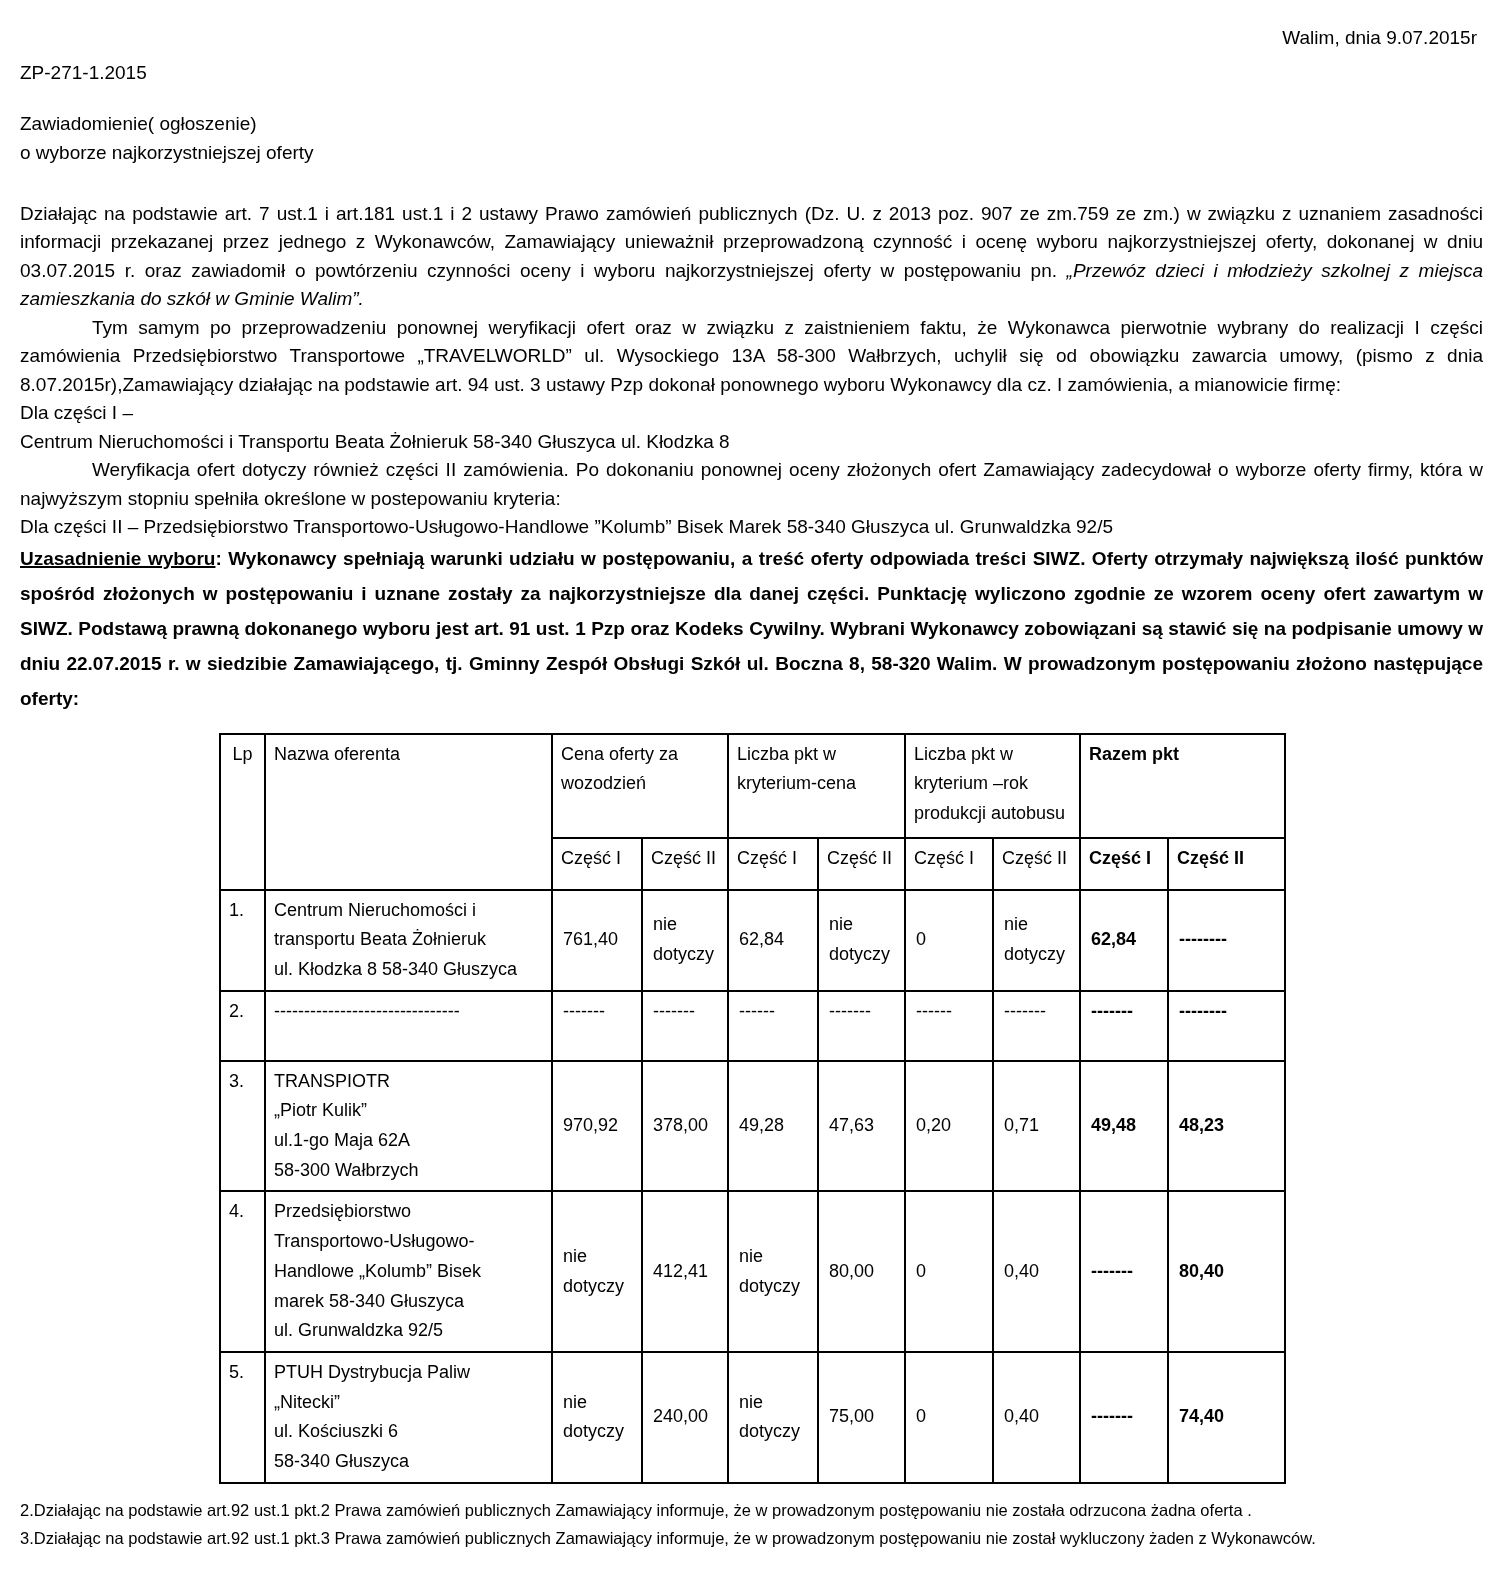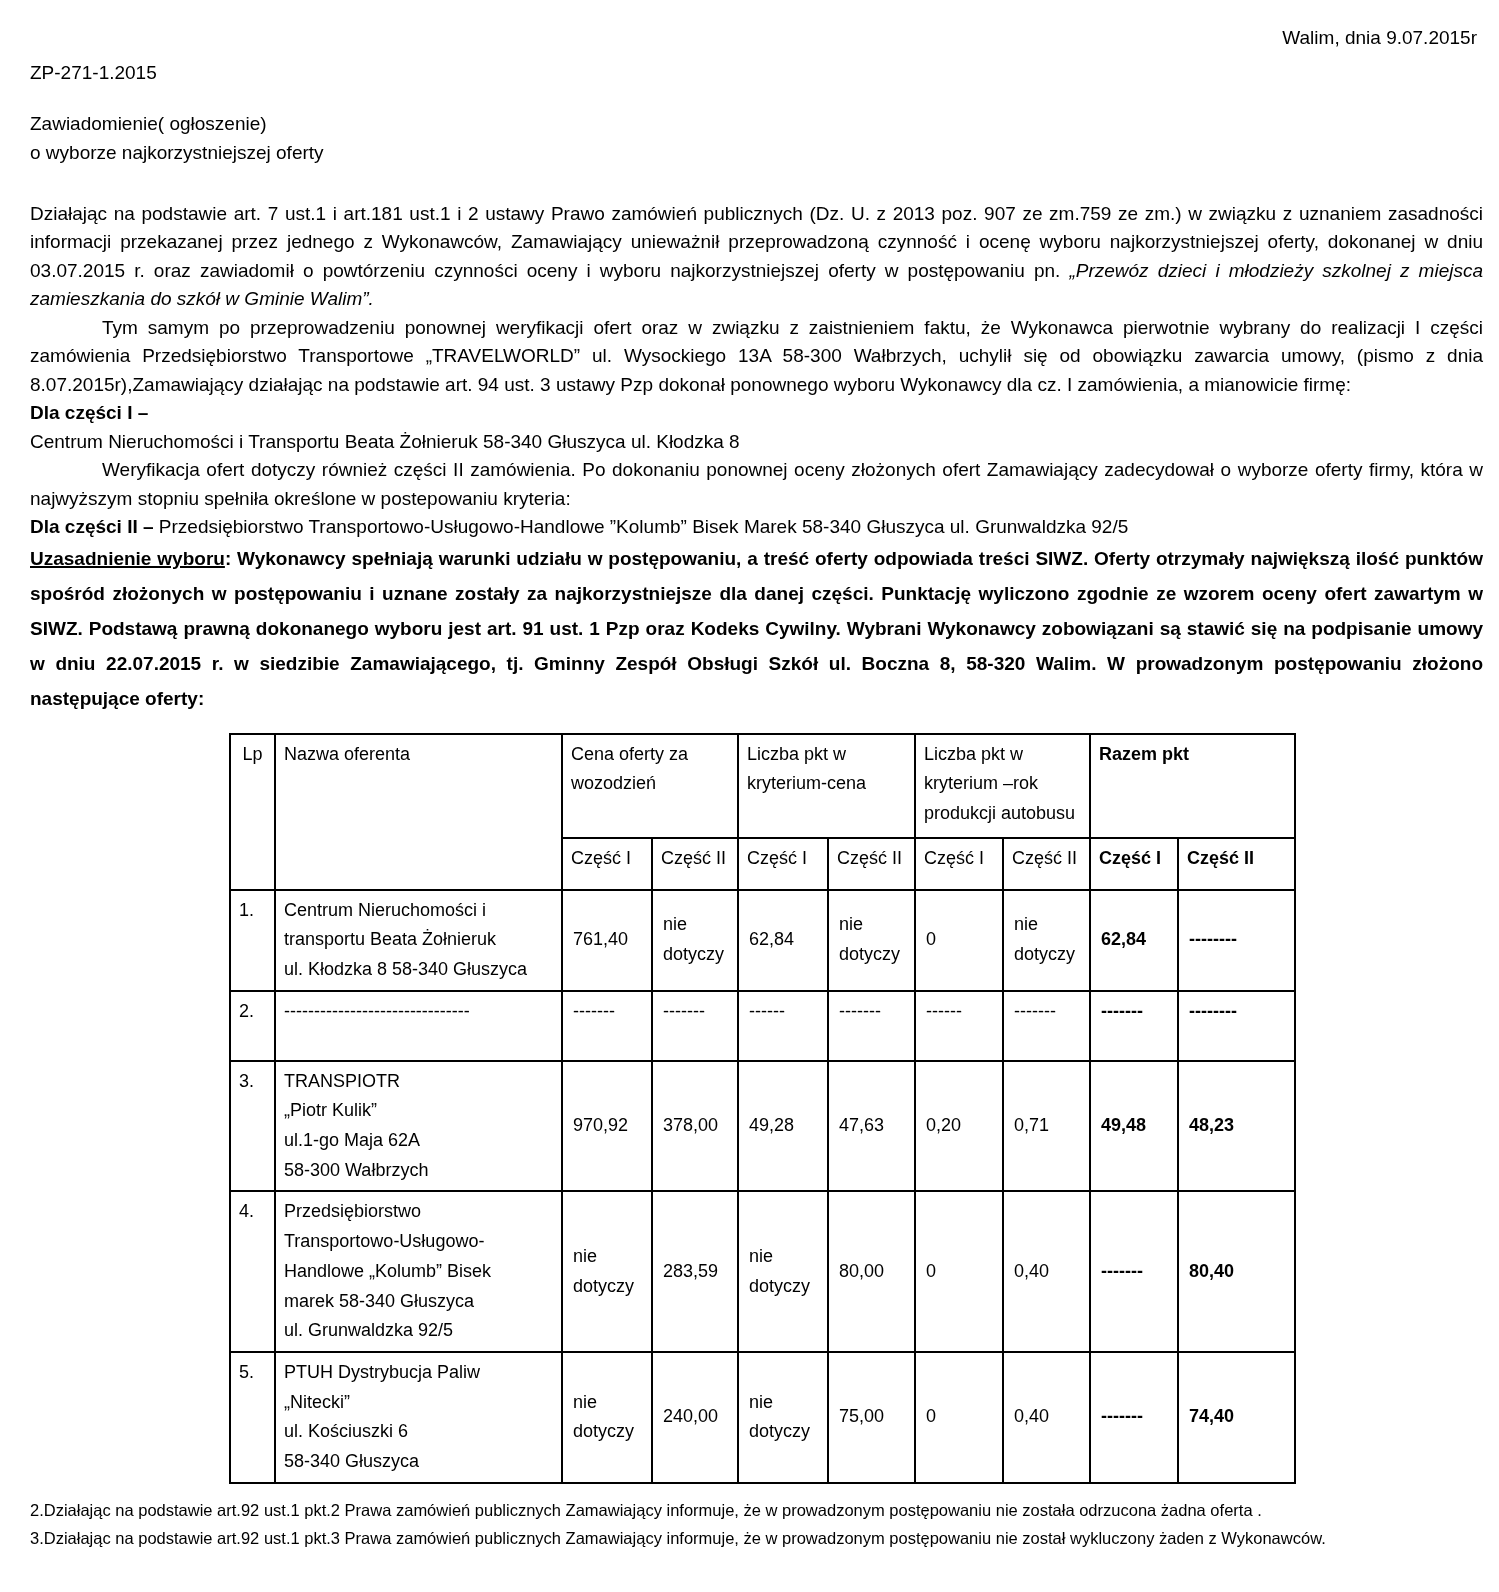--- a/index.html
+++ b/index.html
@@ -6,21 +6,21 @@
     margin: 0;
     padding: 0;
     background: #ffffff;
     color: #000000;
     font-family: "Liberation Sans", sans-serif;
   }
   .page {
     width: 1499px;
     height: 1592px;
     box-sizing: border-box;
-    padding: 24px 16px 0 30px;
+    padding: 24px 16px 0 20px;
     overflow: hidden;
     background: #ffffff;
     font-size: 19px;
     line-height: 1.5;
   }
   .date-line {
     text-align: right;
     padding-right: 6px;
   }
   .reference {
@@ -29,21 +29,21 @@
   .title-block {
     margin-top: 22px;
     line-height: 1.55;
   }
   .body-block {
     margin-top: 32px;
     text-align: justify;
   }
   .body-block p { margin: 0; }
   .indent { text-indent: 72px; }
-  .bold { font-weight: bold; }
+  .bold { font-weight: normal; }
   .italic { font-style: italic; }
   .underline {
     text-decoration: underline;
     text-decoration-thickness: 2px;
   }
   .justification {
     line-height: 1.84;
     margin-top: 2px;
     font-weight: bold;
   }
@@ -192,21 +192,21 @@
         <td class="val">48,23</td>
       </tr>
       <tr>
         <td class="lp">4.</td>
         <td class="name">Przedsiębiorstwo
 Transportowo-Usługowo-
 Handlowe „Kolumb” Bisek
 marek 58-340 Głuszyca
 ul. Grunwaldzka 92/5</td>
         <td class="val">nie dotyczy</td>
-        <td class="val">283,59</td>
+        <td class="val">412,41</td>
         <td class="val">nie dotyczy</td>
         <td class="val">80,00</td>
         <td class="val">0</td>
         <td class="val">0,40</td>
         <td class="val">-------</td>
         <td class="val">80,40</td>
       </tr>
       <tr>
         <td class="lp">5.</td>
         <td class="name">PTUH Dystrybucja Paliw

